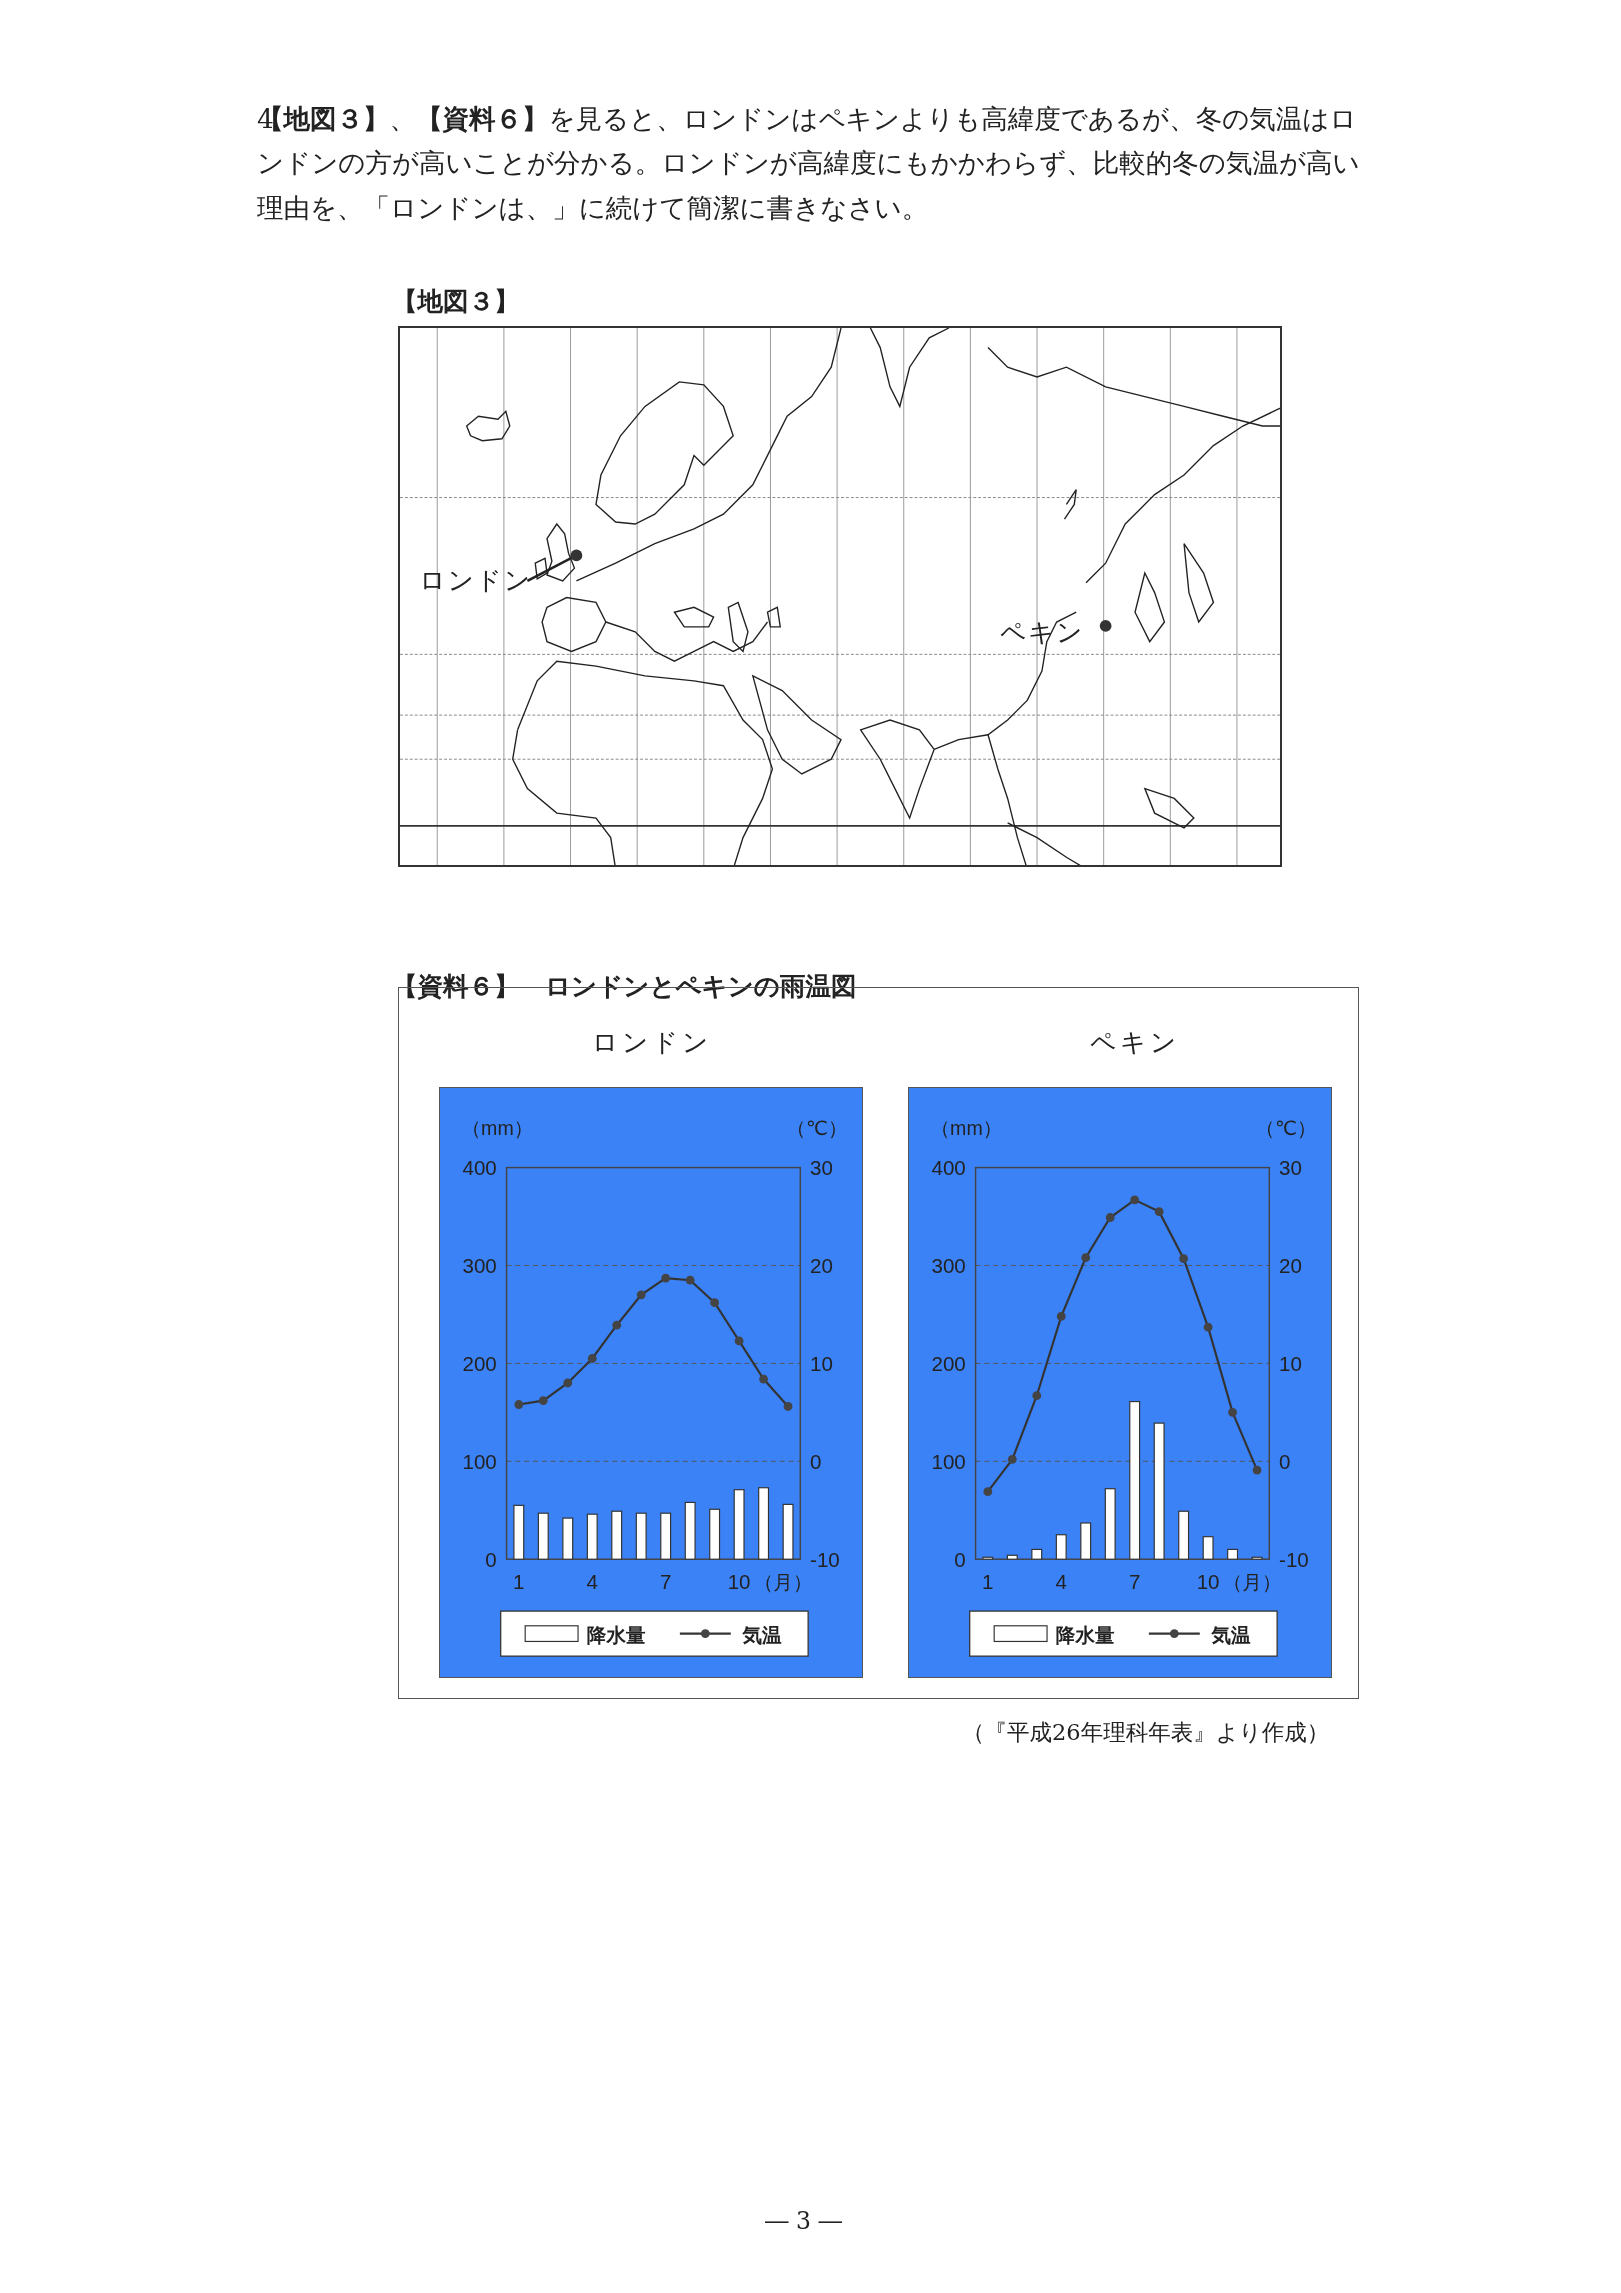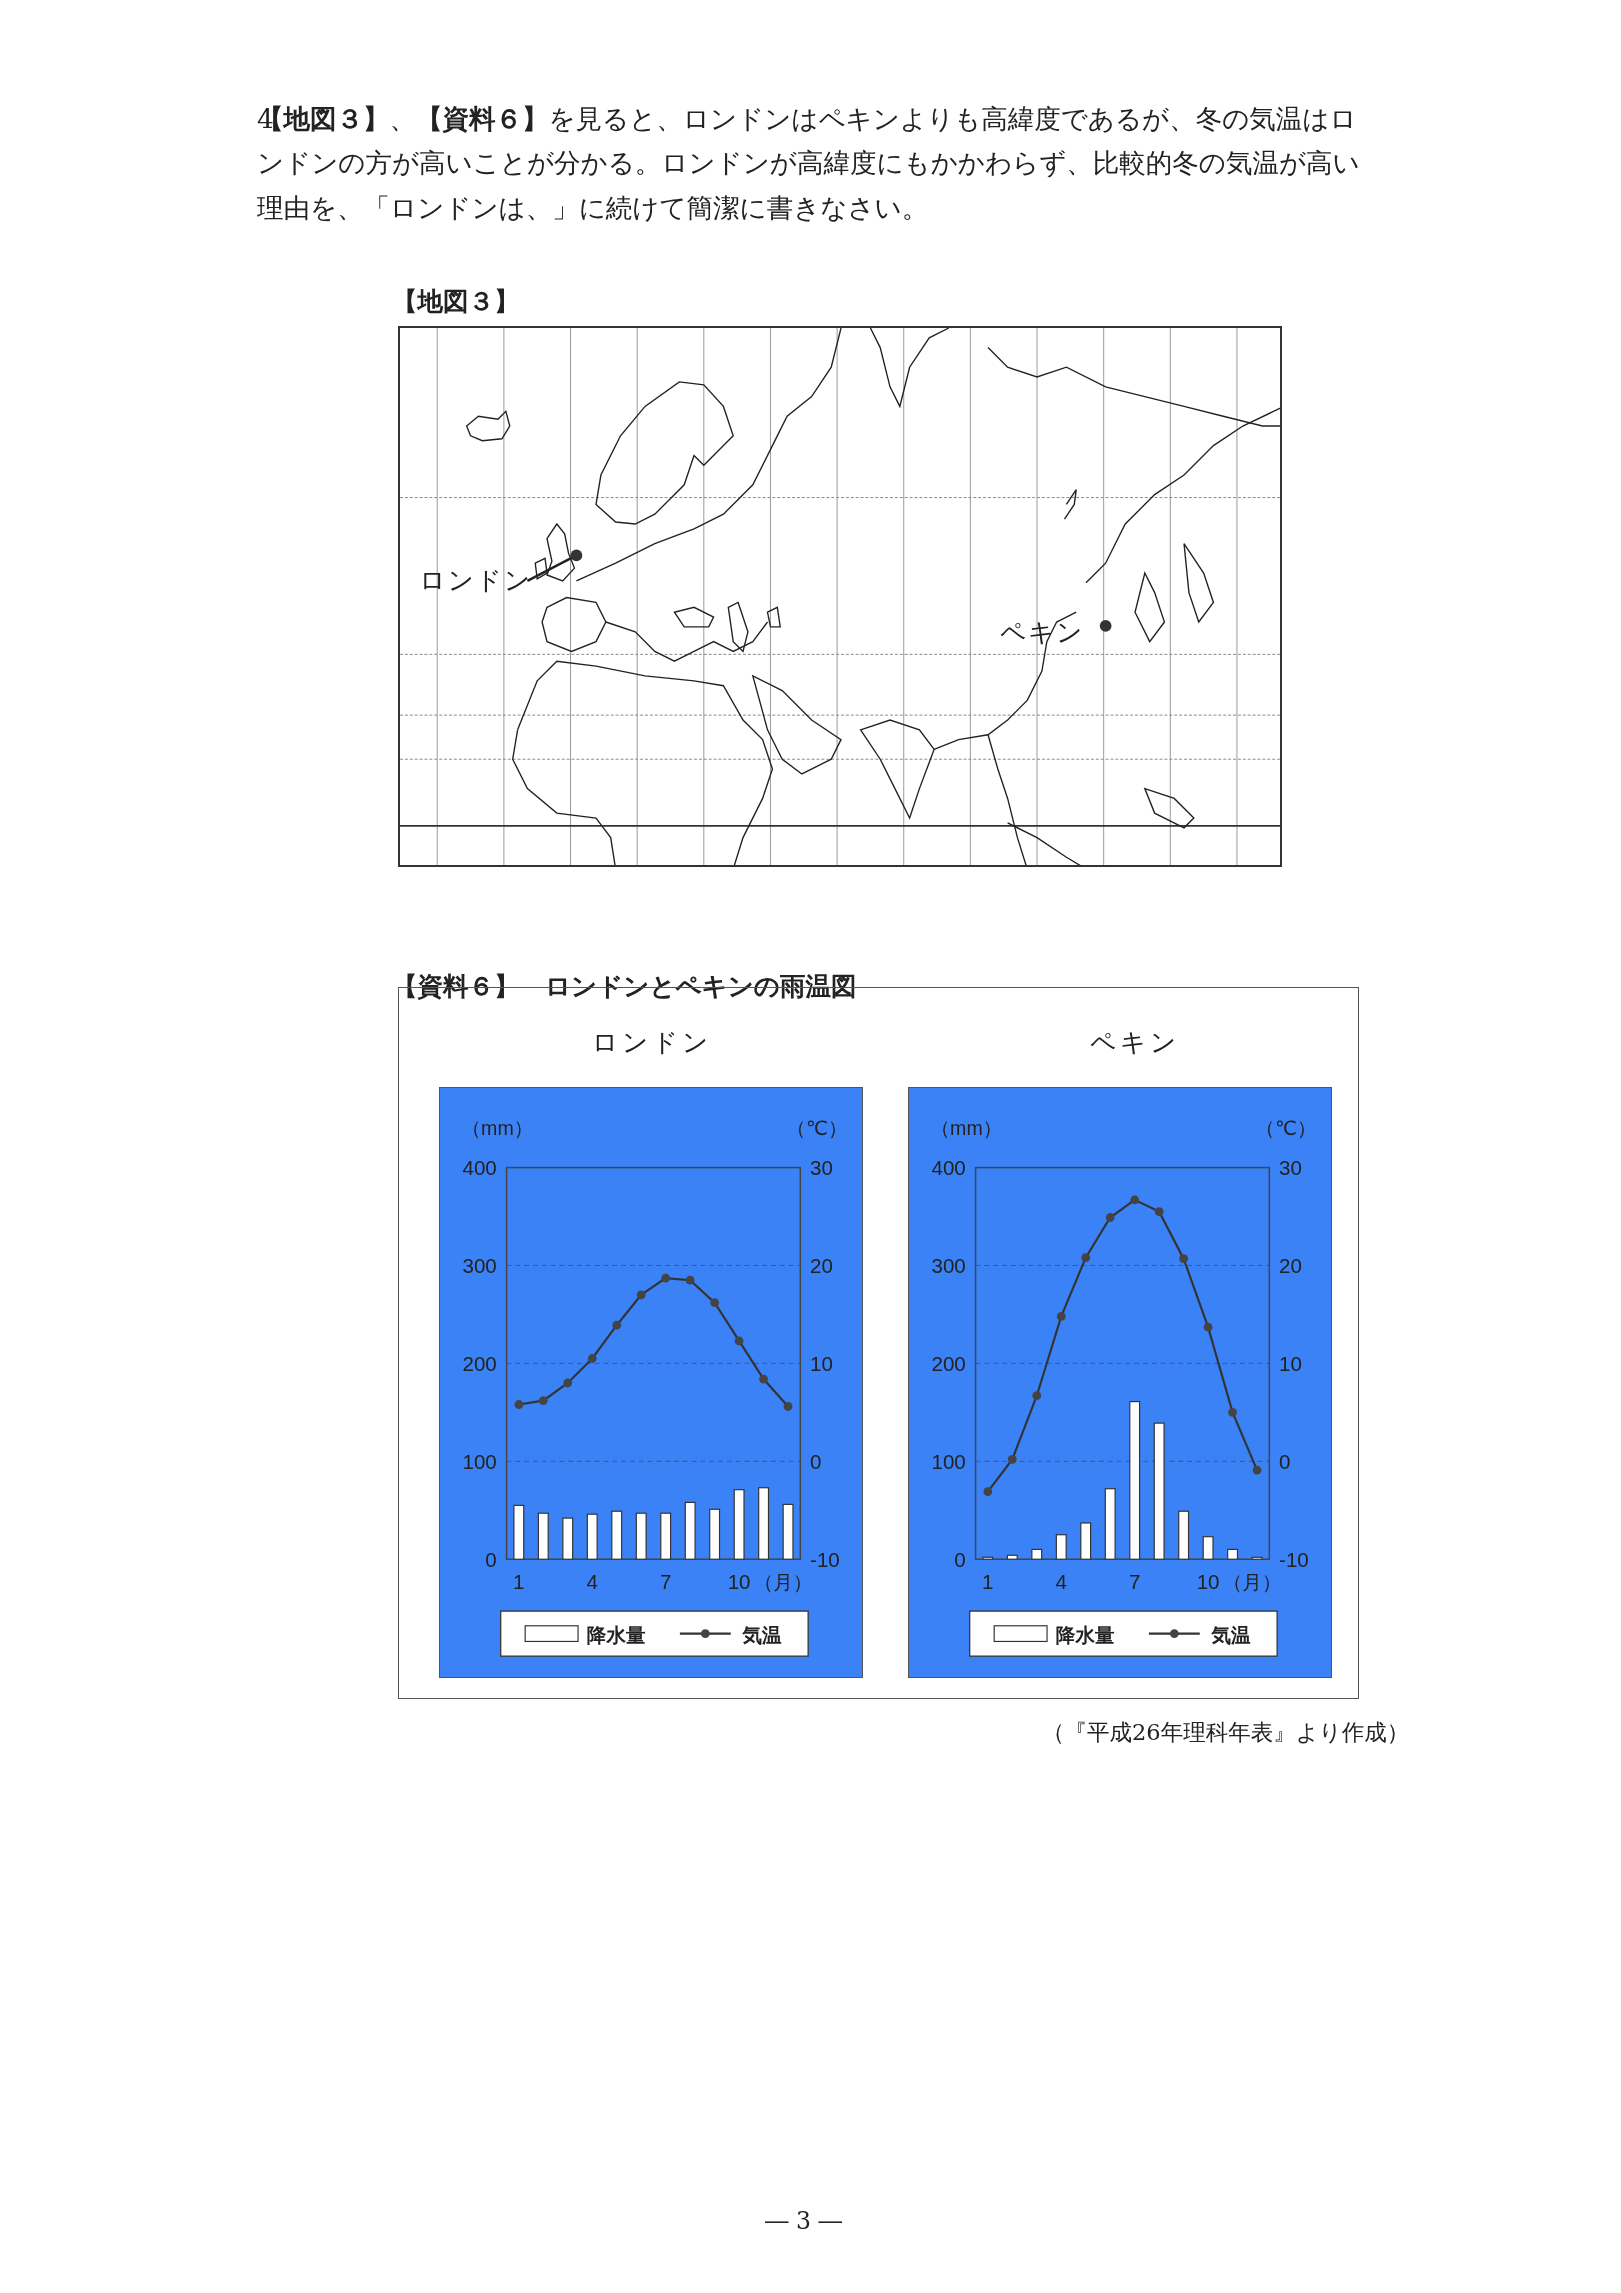--- a/index.html
+++ b/index.html
@@ -8,21 +8,21 @@
   .q .num{position:absolute;left:0;top:0;}
   .q .body{text-indent:0;}
   .q .l1{display:block;}
   .q .ln{display:block;padding-left:0;font-family:Liberation Serif, serif;}
   .bold{font-family:"DejaVu Sans","Liberation Sans",sans-serif;font-weight:bold;}
   .label{position:absolute;font-family:"DejaVu Sans","Liberation Sans",sans-serif;font-weight:bold;font-size:25.5px;}
   .map{position:absolute;left:398px;top:326px;width:884px;height:541px;border:2px solid #333;box-sizing:border-box;background:#fff;overflow:hidden;}
   .fig{position:absolute;left:398px;top:987px;width:961px;height:712px;border:1.5px solid #555;box-sizing:border-box;}
   .panel{position:absolute;border:1.5px solid #555;box-sizing:border-box;background:#3b82f6;}
   .ctitle{position:absolute;font-size:25.5px;font-family:"DejaVu Serif","Liberation Serif",serif;letter-spacing:3.9px;}
-  .src{position:absolute;left:1042px;top:1717px;font-size:22.5px;}
+  .src{position:absolute;left:962px;top:1717px;font-size:22.5px;}
   .page{position:absolute;left:765px;top:2207px;font-size:23.5px;}
   svg text{font-family:"Liberation Sans","DejaVu Sans",sans-serif;}
 </style>
 </head>
 <body>
 
 <div class="q">
   <span class="num">4</span>
   <div class="body">
     <span class="l1"><span class="bold">【地図３】</span><span>、</span><span class="bold">【資料６】</span><span>を見ると、ロンドンはペキンよりも高緯度であるが、冬の気温はロ</span></span>

